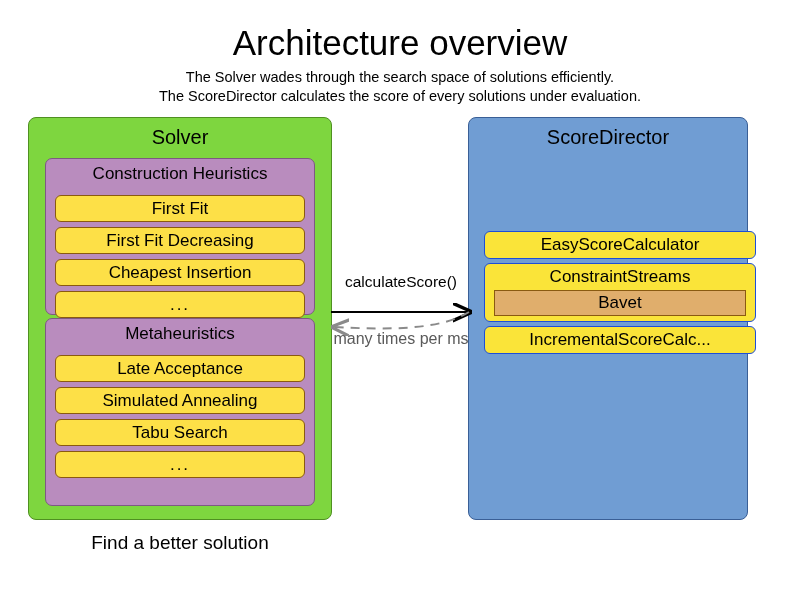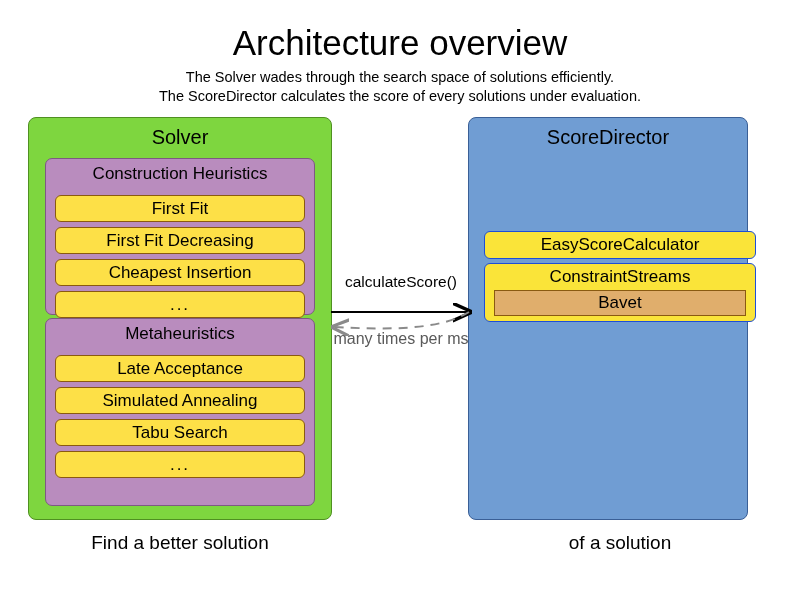--- a/index.html
+++ b/index.html
@@ -223,20 +223,21 @@
   <div class="panel-title">ScoreDirector</div>
 
   <div id="calculator-stack">
     <div class="calc simple">EasyScoreCalculator</div>
 
     <div class="calc" id="calc-constraintstreams">
       <div class="calc-label">ConstraintStreams</div>
       <div class="nested-item">Bavet</div>
     </div>
 
+    <div class="calc simple">IncrementalScoreCalc...</div>
   </div>
 </div>
 
 <svg id="arrow-layer" viewBox="0 0 800 600" width="800" height="600">
   <defs>
     <marker id="head-solid" markerWidth="9" markerHeight="9" refX="7.5" refY="4" orient="auto">
       <path d="M0,0 L9,4 L0,8" fill="none" stroke="#000000" stroke-width="1.6"></path>
     </marker>
     <marker id="head-dashed" markerWidth="9" markerHeight="9" refX="7.5" refY="4" orient="auto">
       <path d="M0,0 L9,4 L0,8" fill="none" stroke="#8a8a8a" stroke-width="1.6"></path>
@@ -246,14 +247,13 @@
   <path d="M469,312 C440,330 390,330 334,327" fill="none" stroke="#8a8a8a" stroke-width="2" stroke-dasharray="9,7" marker-end="url(#head-dashed)"></path>
 </svg>
 
 <div class="arrow-label" id="label-calculate-score">calculateScore()</div>
 <div class="arrow-label" id="label-many-times">many times per ms</div>
 
 <div class="caption" id="caption-left">
   <div>Find a better solution</div>
 </div>
 <div class="caption" id="caption-right">
-  <div>of a solution</div>
 </div>
 
 </body></html>

